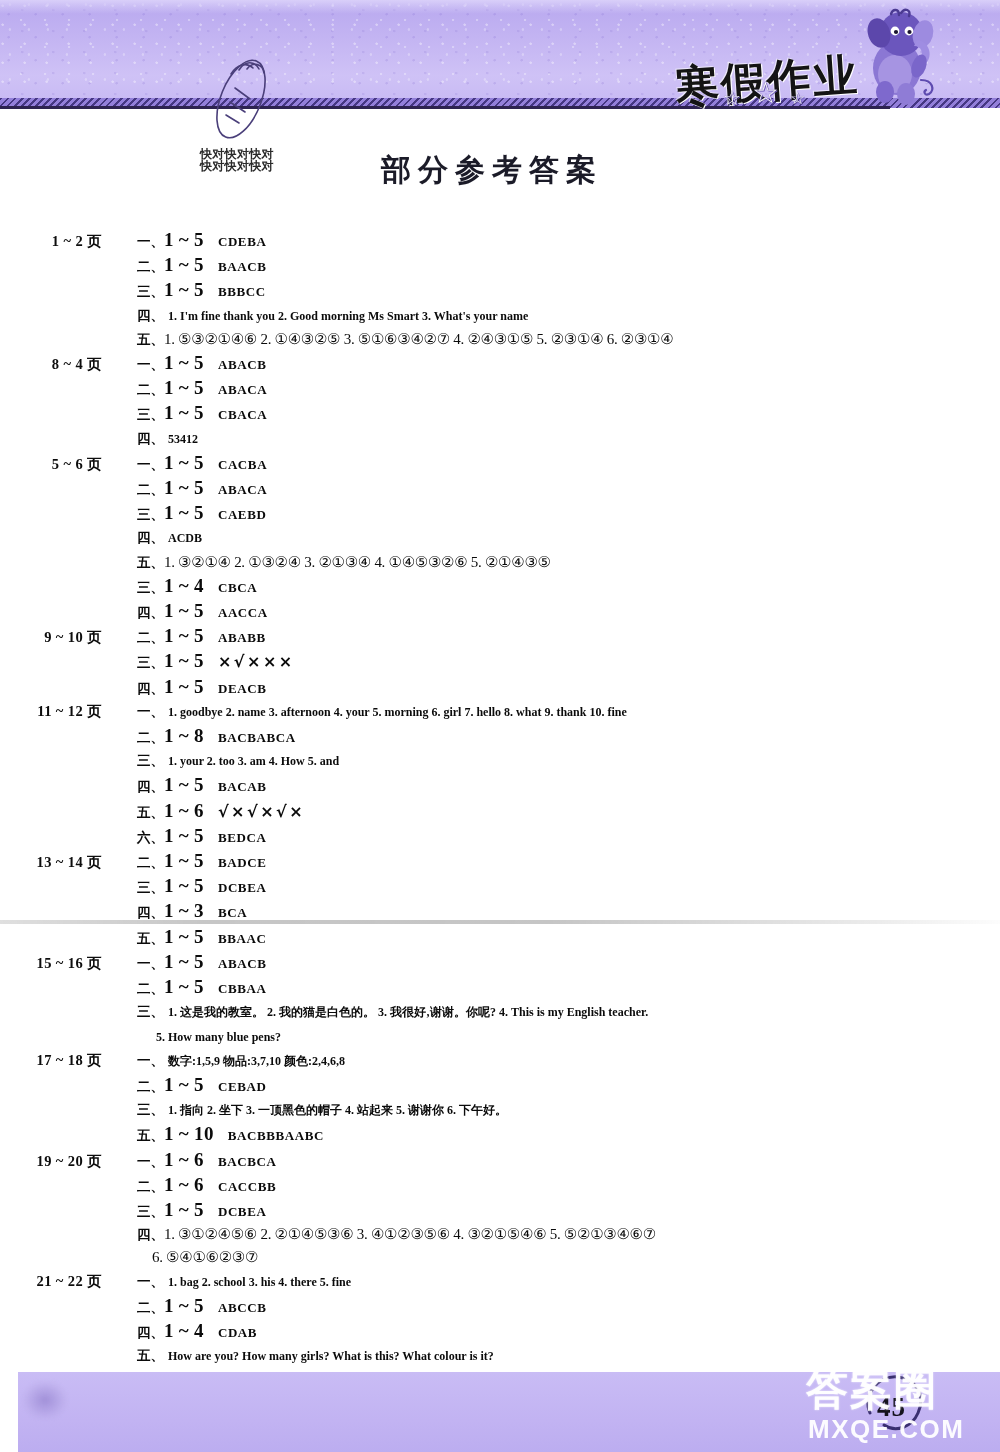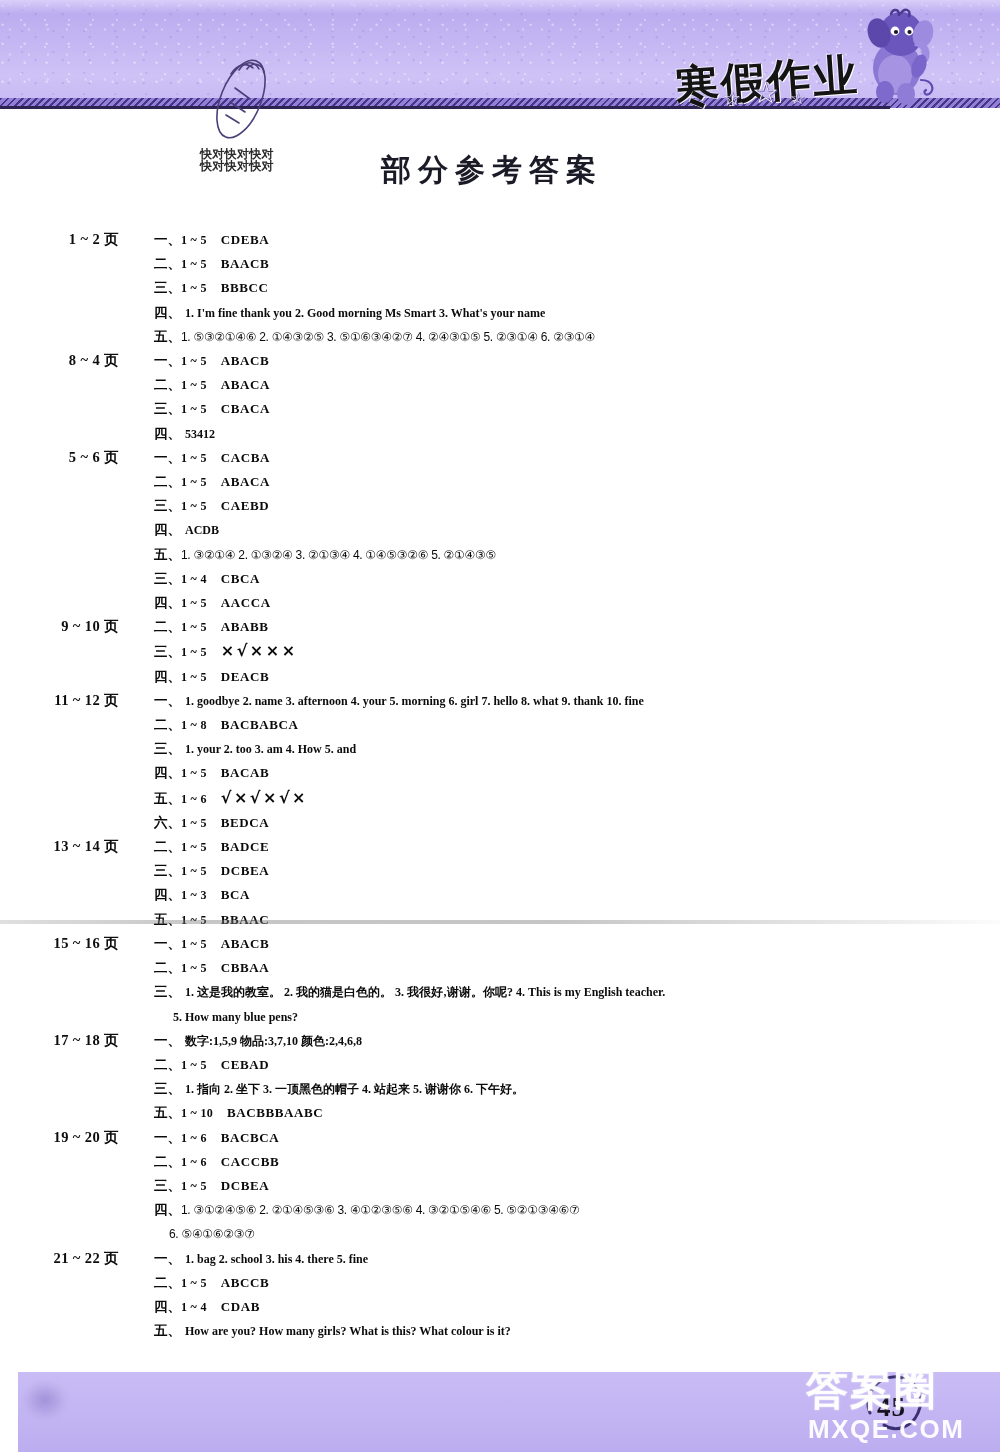--- a/index.html
+++ b/index.html
@@ -152,38 +152,37 @@
     width: 112px;
     flex: 0 0 112px;
     text-align: right;
     padding-right: 10px;
     box-sizing: border-box;
     font-size: 14.5px;
     font-weight: bold;
     color: #0d0d0d;
     font-family: "Liberation Serif", serif;
     letter-spacing: 0.4px;
-    margin-left: 17px;
   }
   .body {
     flex: 1 1 auto;
     padding-left: 25px;
     font-size: 15px;
     color: #0b0b0b;
     font-family: "Liberation Serif", serif;
   }
   .num-cjk {
     font-family: "DejaVu Sans", sans-serif;
     font-size: 13.5px;
     font-weight: bold;
     color: #0b0b0b;
   }
   .rng {
     font-family: "Liberation Serif", serif;
-    font-size: 12px;
+    font-size: 19px;
     font-weight: bold;
     letter-spacing: 0.3px;
   }
   .ans {
     font-family: "Liberation Serif", serif;
     font-size: 13px;
     font-weight: bold;
     letter-spacing: 0.6px;
     padding-left: 14px;
   }
@@ -194,22 +193,22 @@
     padding-left: 4px;
   }
   .marks {
     font-family: "DejaVu Sans", sans-serif;
     font-size: 16px;
     font-weight: bold;
     letter-spacing: 2.5px;
     padding-left: 14px;
   }
   .circled {
-    font-family: Liberation Sans, sans-serif;
-    font-size: 12px;
+    font-family: Liberation Serif, serif;
+    font-size: 15px;
     letter-spacing: -0.3px;
   }
   .indent-cont { padding-left: 40px; }
 
   
   .crease {
     position: absolute;
     left: 0;
     top: 920px;
     width: 1000px;

